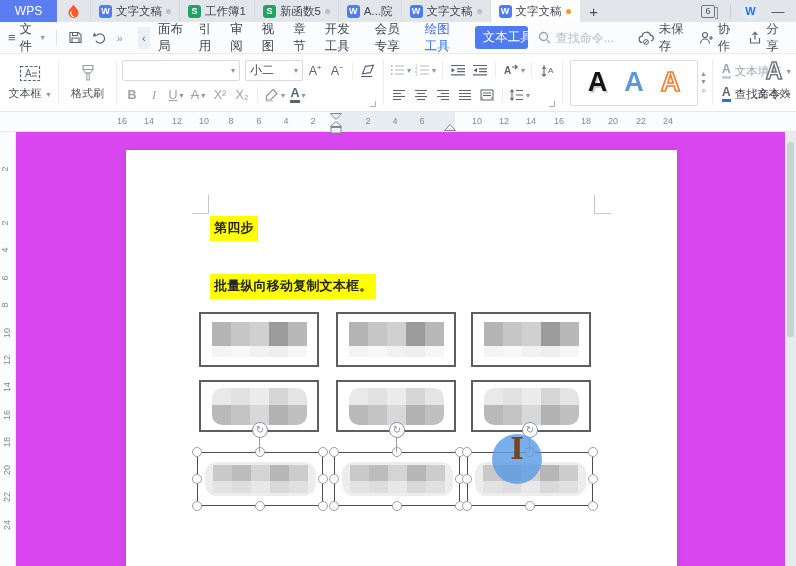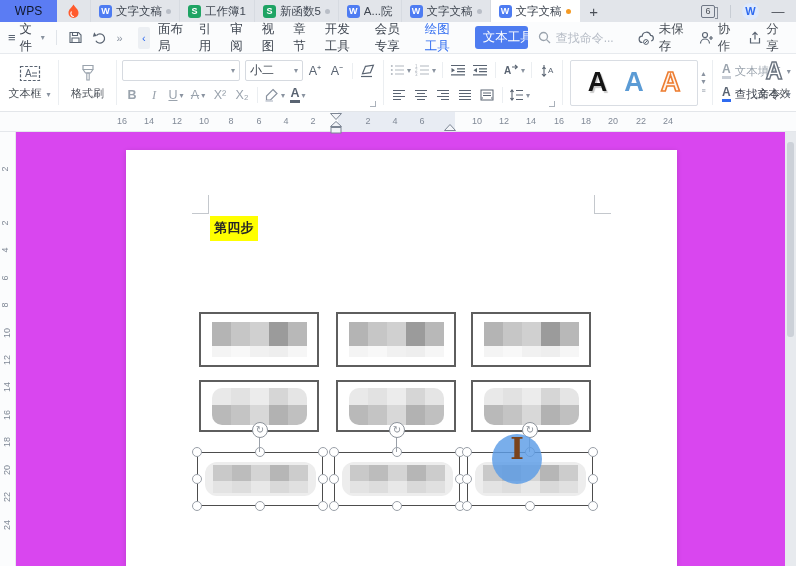--- a/index.html
+++ b/index.html
@@ -1,21 +1,21 @@
 <!DOCTYPE html>
 <html><head>
 <meta charset="utf-8">
 <style>
 *{margin:0;padding:0;box-sizing:border-box}
 html,body{width:796px;height:566px;overflow:hidden}
 body{font-family:"Liberation Sans",sans-serif;background:#edeff2;position:relative;font-size:12px;color:#3f4651}
 svg{display:block}
 
 .tabbar{height:22px;background:#e2e5ea;display:flex;align-items:stretch}
-.wps-btn{width:57px;background:#5b7cf3;color:#0f172a;display:flex;align-items:center;justify-content:center;font-size:12px}
+.wps-btn{width:57px;background:#5b7cf3;color:#ffffff;display:flex;align-items:center;justify-content:center;font-size:12px}
 .tab{display:flex;align-items:center;gap:4px;padding:0 8px;border-right:1px solid #d7dbe1;white-space:nowrap;cursor:default}
 .tab.flame{width:34px;justify-content:center}
 .tab.active{background:#fff;border-right:1px solid #fff}
 .appicon{width:13px;height:13px;border-radius:3px;color:#fff;font-size:9px;font-weight:bold;display:flex;align-items:center;justify-content:center;flex:none}
 .appicon.writer{background:#4e7cf2}.appicon.sheet{background:#1fa464}
 .tab-label{max-width:55px;overflow:hidden;font-size:11.5px;color:#3f4651}
 .dot{width:5px;height:5px;border-radius:50%;flex:none}
 .dot.gray{background:#b9bec7}.dot.orange{background:#f59a23}
 .tab-add{width:28px;display:flex;align-items:center;justify-content:center;font-size:15px;color:#4a4f57}
 .tb-right{margin-left:auto;display:flex;align-items:center;gap:11px;padding-right:10px}
@@ -499,20 +499,21 @@
   </div>
 
   <div class="page">
 
     <div class="crop" style="left:82px;top:45px;width:1px;height:18px"></div>
     <div class="crop" style="left:66px;top:63px;width:17px;height:1px"></div>
     <div class="crop" style="left:468px;top:45px;width:1px;height:18px"></div>
     <div class="crop" style="left:468px;top:63px;width:17px;height:1px"></div>
 
     <span class="hl-line" style="left:84px;top:66px">第四步</span>
+    <span class="hl-line" style="left:84px;top:124px">批量纵向移动复制文本框。</span>
 
     <div class="tbox" style="left:73px;top:162px;width:120px;height:55px">
       <div class="blurwrap wa-a">
           <div class="br r1">
             <i></i>
             <i></i>
             <i></i>
             <i></i>
             <i></i>
           </div>

